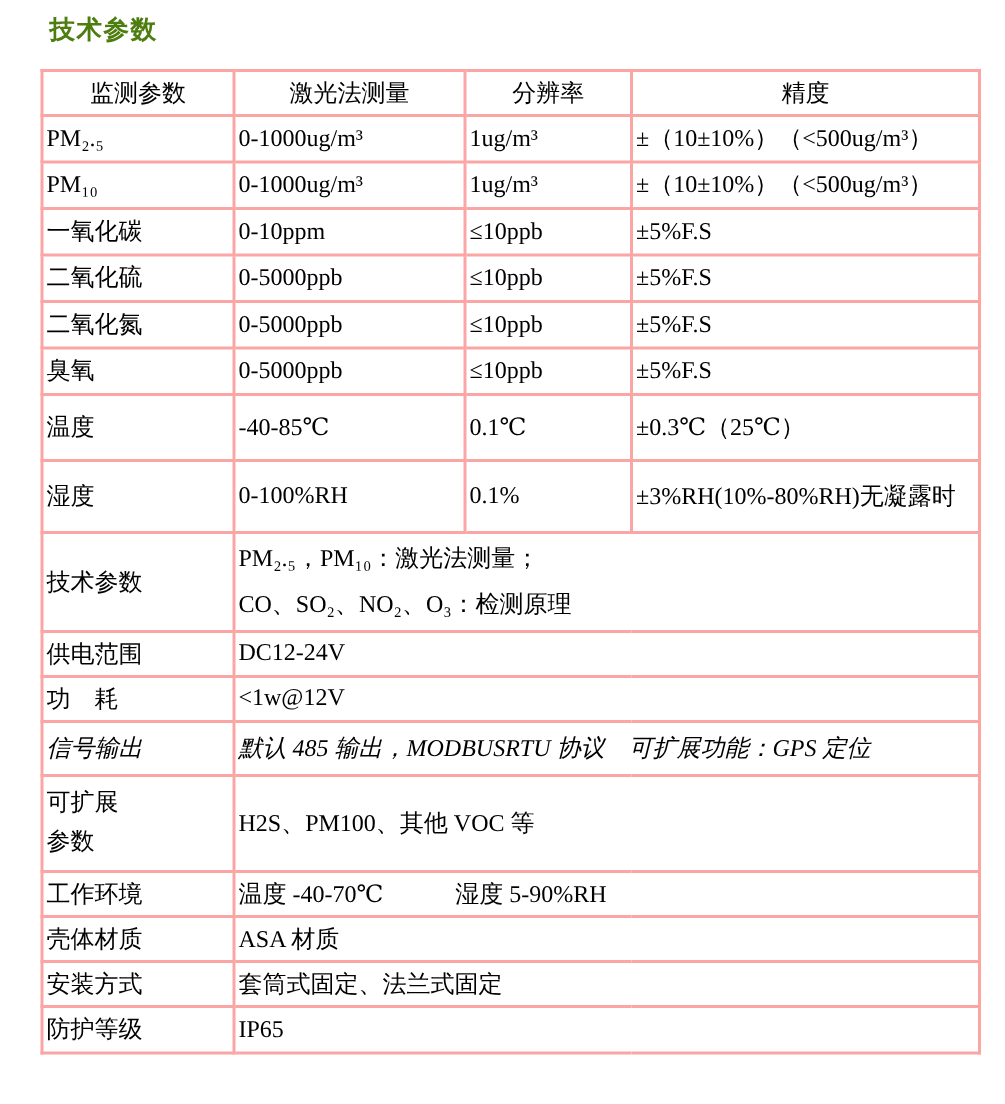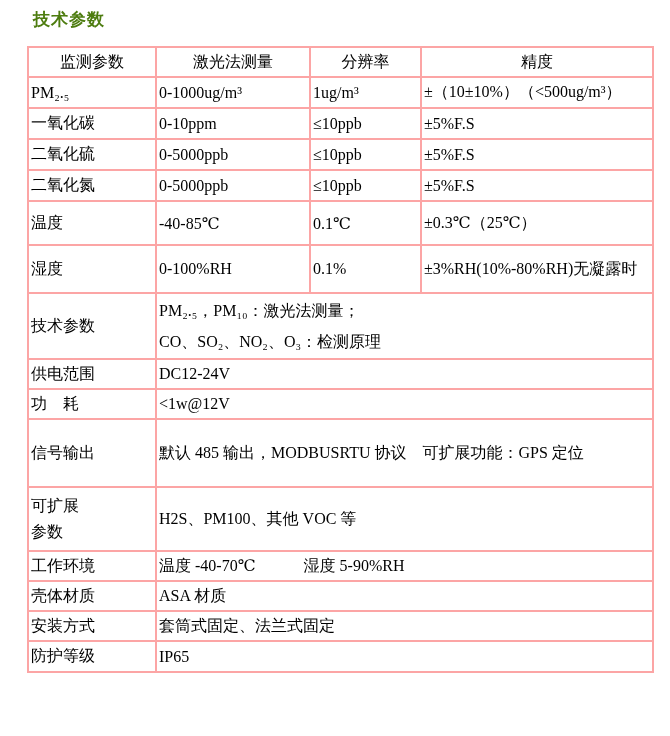--- a/index.html
+++ b/index.html
@@ -39,21 +39,21 @@
     overflow: hidden;
     white-space: nowrap;
   }
   td.accuracy { font-size: 14px; }
   tr.r-hdr      { height: 30px; }
   tr.r-std      { height: 31px; margin-left: 28px; }
   tr.r-temp     { height: 44px; }
   tr.r-humidity { height: 48px; }
   tr.r-principle{ height: 66px; }
   tr.r-power    { height: 30px; margin-left: 20px; }
-  tr.r-signal   { height: 68px; }
+  tr.r-signal   { height: 36px; font-style: italic; }
   tr.r-expand   { height: 64px; }
   .vline { line-height: 31px; }
   .lline { line-height: 26px; }
 </style>
 </head>
 <body>
 
 <div class="page">
   <div class="title">技术参数</div>
 
@@ -72,33 +72,45 @@
         <th>精度</th>
       </tr>
 
       <tr class="r-std">
         <td>PM₂.₅</td>
         <td>0-1000ug/m³</td>
         <td>1ug/m³</td>
         <td class="accuracy">±（10±10%）（&lt;500ug/m³）</td>
       </tr>
       <tr class="r-std">
+        <td>PM₁₀</td>
+        <td>0-1000ug/m³</td>
+        <td>1ug/m³</td>
+        <td class="accuracy">±（10±10%）（&lt;500ug/m³）</td>
+      </tr>
+      <tr class="r-std">
         <td>一氧化碳</td>
         <td>0-10ppm</td>
         <td>≤10ppb</td>
         <td class="accuracy">±5%F.S</td>
       </tr>
       <tr class="r-std">
         <td>二氧化硫</td>
         <td>0-5000ppb</td>
         <td>≤10ppb</td>
         <td class="accuracy">±5%F.S</td>
       </tr>
       <tr class="r-std">
         <td>二氧化氮</td>
+        <td>0-5000ppb</td>
+        <td>≤10ppb</td>
+        <td class="accuracy">±5%F.S</td>
+      </tr>
+      <tr class="r-std">
+        <td>臭氧</td>
         <td>0-5000ppb</td>
         <td>≤10ppb</td>
         <td class="accuracy">±5%F.S</td>
       </tr>
       <tr class="r-temp">
         <td>温度</td>
         <td>-40-85℃</td>
         <td>0.1℃</td>
         <td class="accuracy">±0.3℃（25℃）</td>
       </tr>

